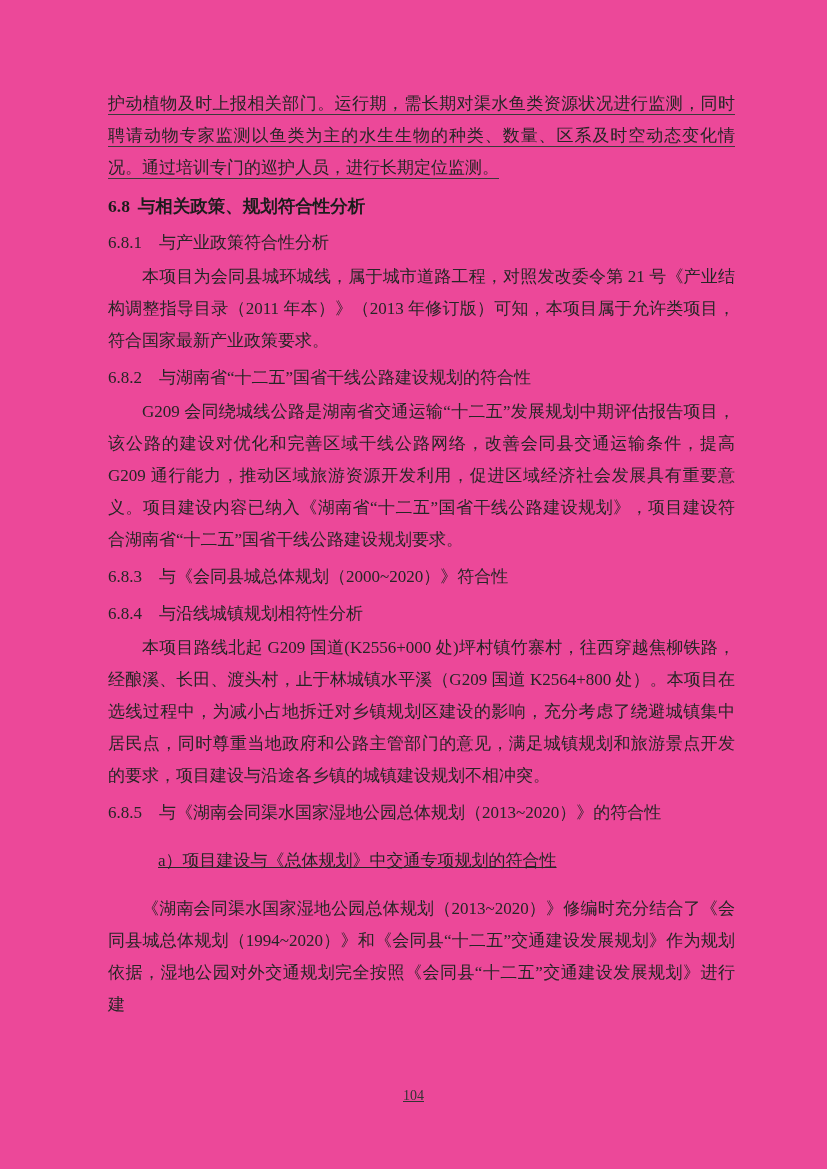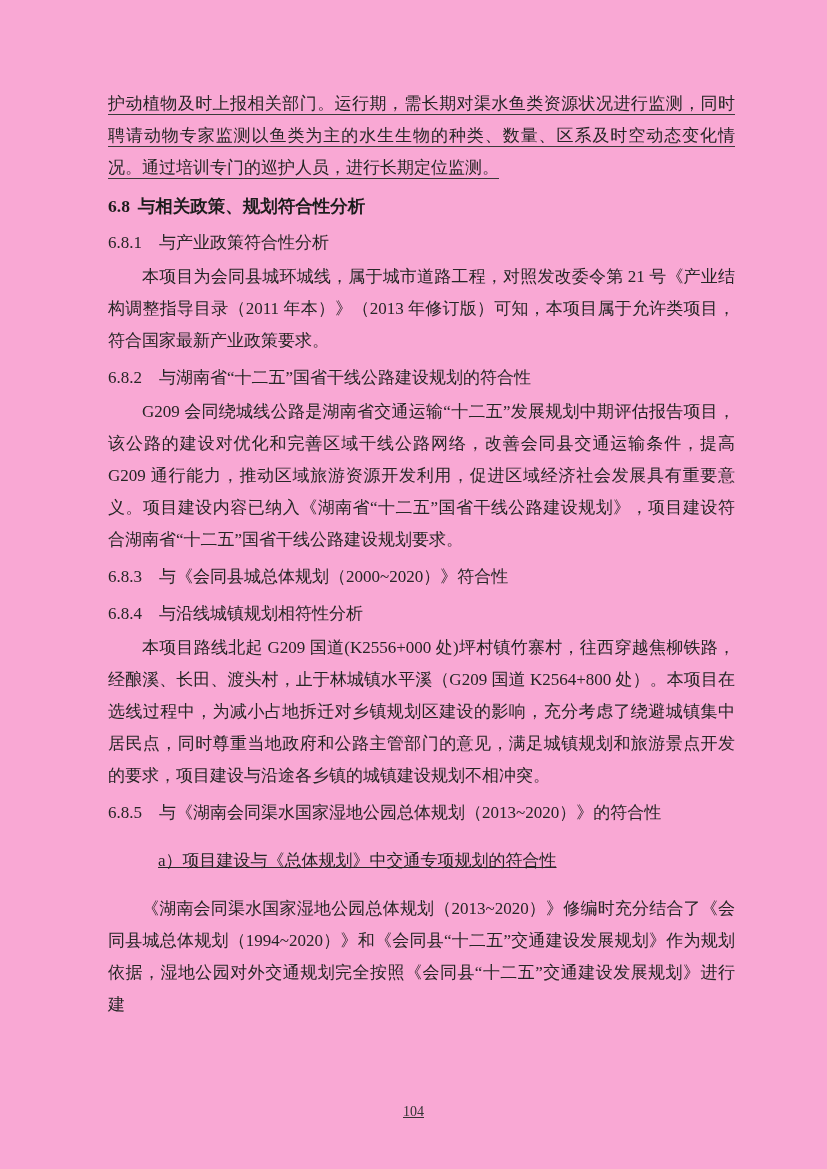--- a/index.html
+++ b/index.html
@@ -5,21 +5,21 @@
   html, body {
     margin: 0;
     padding: 0;
     background: #ffffff;
   }
   .doc-page {
     position: relative;
     width: 827px;
     height: 1169px;
     margin: 0 auto;
-    background: #f9a8d4;
+    background: #ec4899;
     box-sizing: border-box;
     padding: 88px 92px 0 108px;
     color: #262626;
     font-family: "Liberation Serif", "DejaVu Serif", serif;
     font-size: 17px;
     line-height: 32px;
     overflow: hidden;
   }
   .body-para {
     margin: 0;
@@ -52,21 +52,21 @@
   }
   .h-sub .sec-num { margin-right: 1.0em; }
   .list-line {
     margin: 16px;
     text-indent: 2em;
     text-decoration: underline;
   }
   .page-footer {
     position: absolute;
     left: 0;
-    bottom: 48px;
+    bottom: 64px;
     width: 100%;
     text-align: center;
     font-size: 14px;
     line-height: 18px;
     color: #333333;
     text-decoration: underline;
   }
 </style>
 </head>
 <body>

